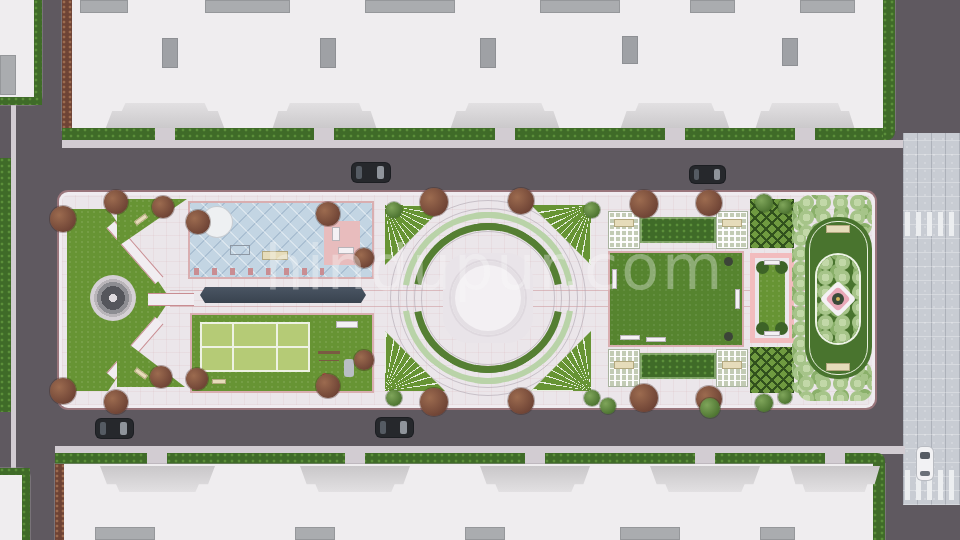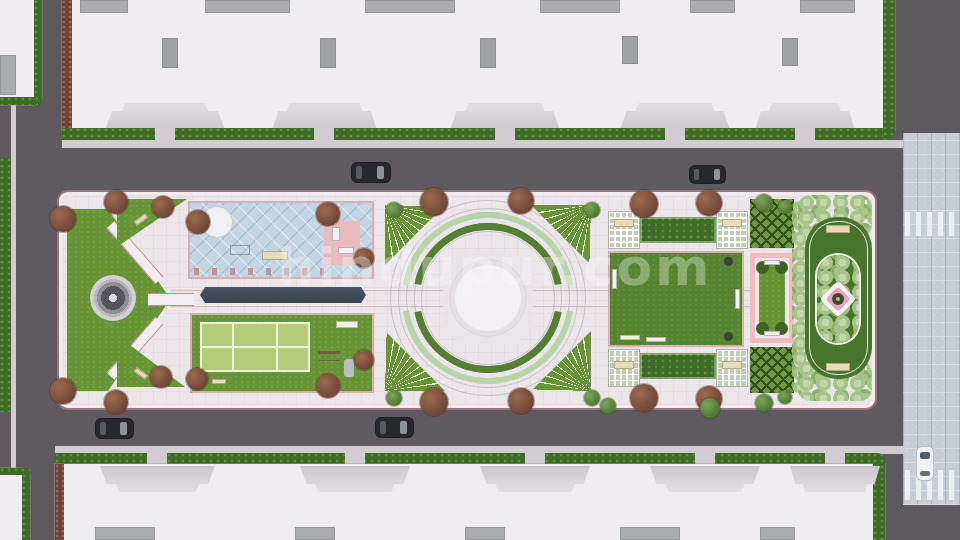--- a/index.html
+++ b/index.html
@@ -70,21 +70,21 @@
           box-shadow:0 0 0 1px rgba(40,70,25,.35);}
   .car{background:var(--carDark);border-radius:5px;box-shadow:0 0 0 1px #1c1e22;}
   .car .glass{position:absolute;left:4px;right:4px;height:5px;top:3px;background:var(--glass);border-radius:2px;}
   .car .glass2{position:absolute;left:5px;right:5px;height:4px;bottom:3px;background:#555b63;border-radius:2px;}
   .carw{background:var(--white);border-radius:5px;box-shadow:0 0 0 1px #b9bcc2;}
   .carw .glass{position:absolute;left:3px;right:3px;height:7px;top:5px;background:#555b63;border-radius:2px;}
   .carw .glass2{position:absolute;left:3px;right:3px;height:5px;bottom:4px;background:#6a7078;border-radius:2px;}
   .fountain{border-radius:50%;
     background:radial-gradient(circle,#dedade 0 4px,var(--water) 4px 12px,#8d8d92 12px 16px,#b9b5b9 16px 19px,#d5d0d5 19px 23px);}
   .medal-d{border-radius:4px;transform:rotate(45deg);}
-  .watermark{color:rgba(248,248,250,.34);font-weight:700;font-size:52px;letter-spacing:3px;
+  .watermark{color:rgba(248,248,250,.34);font-weight:400;font-size:62px;letter-spacing:3px;
     white-space:nowrap;transform:translate(-50%,-50%);z-index:50;}
 </style>
 </head>
 <body>
 
 <div class="stage">
 
   <div class="abs road" style="left:0;top:140px;width:905px;height:55px;"></div>
   <div class="abs road" style="left:0;top:400px;width:960px;height:48px;"></div>
   <div class="abs road" style="left:0;top:100px;width:62px;height:440px;"></div>

